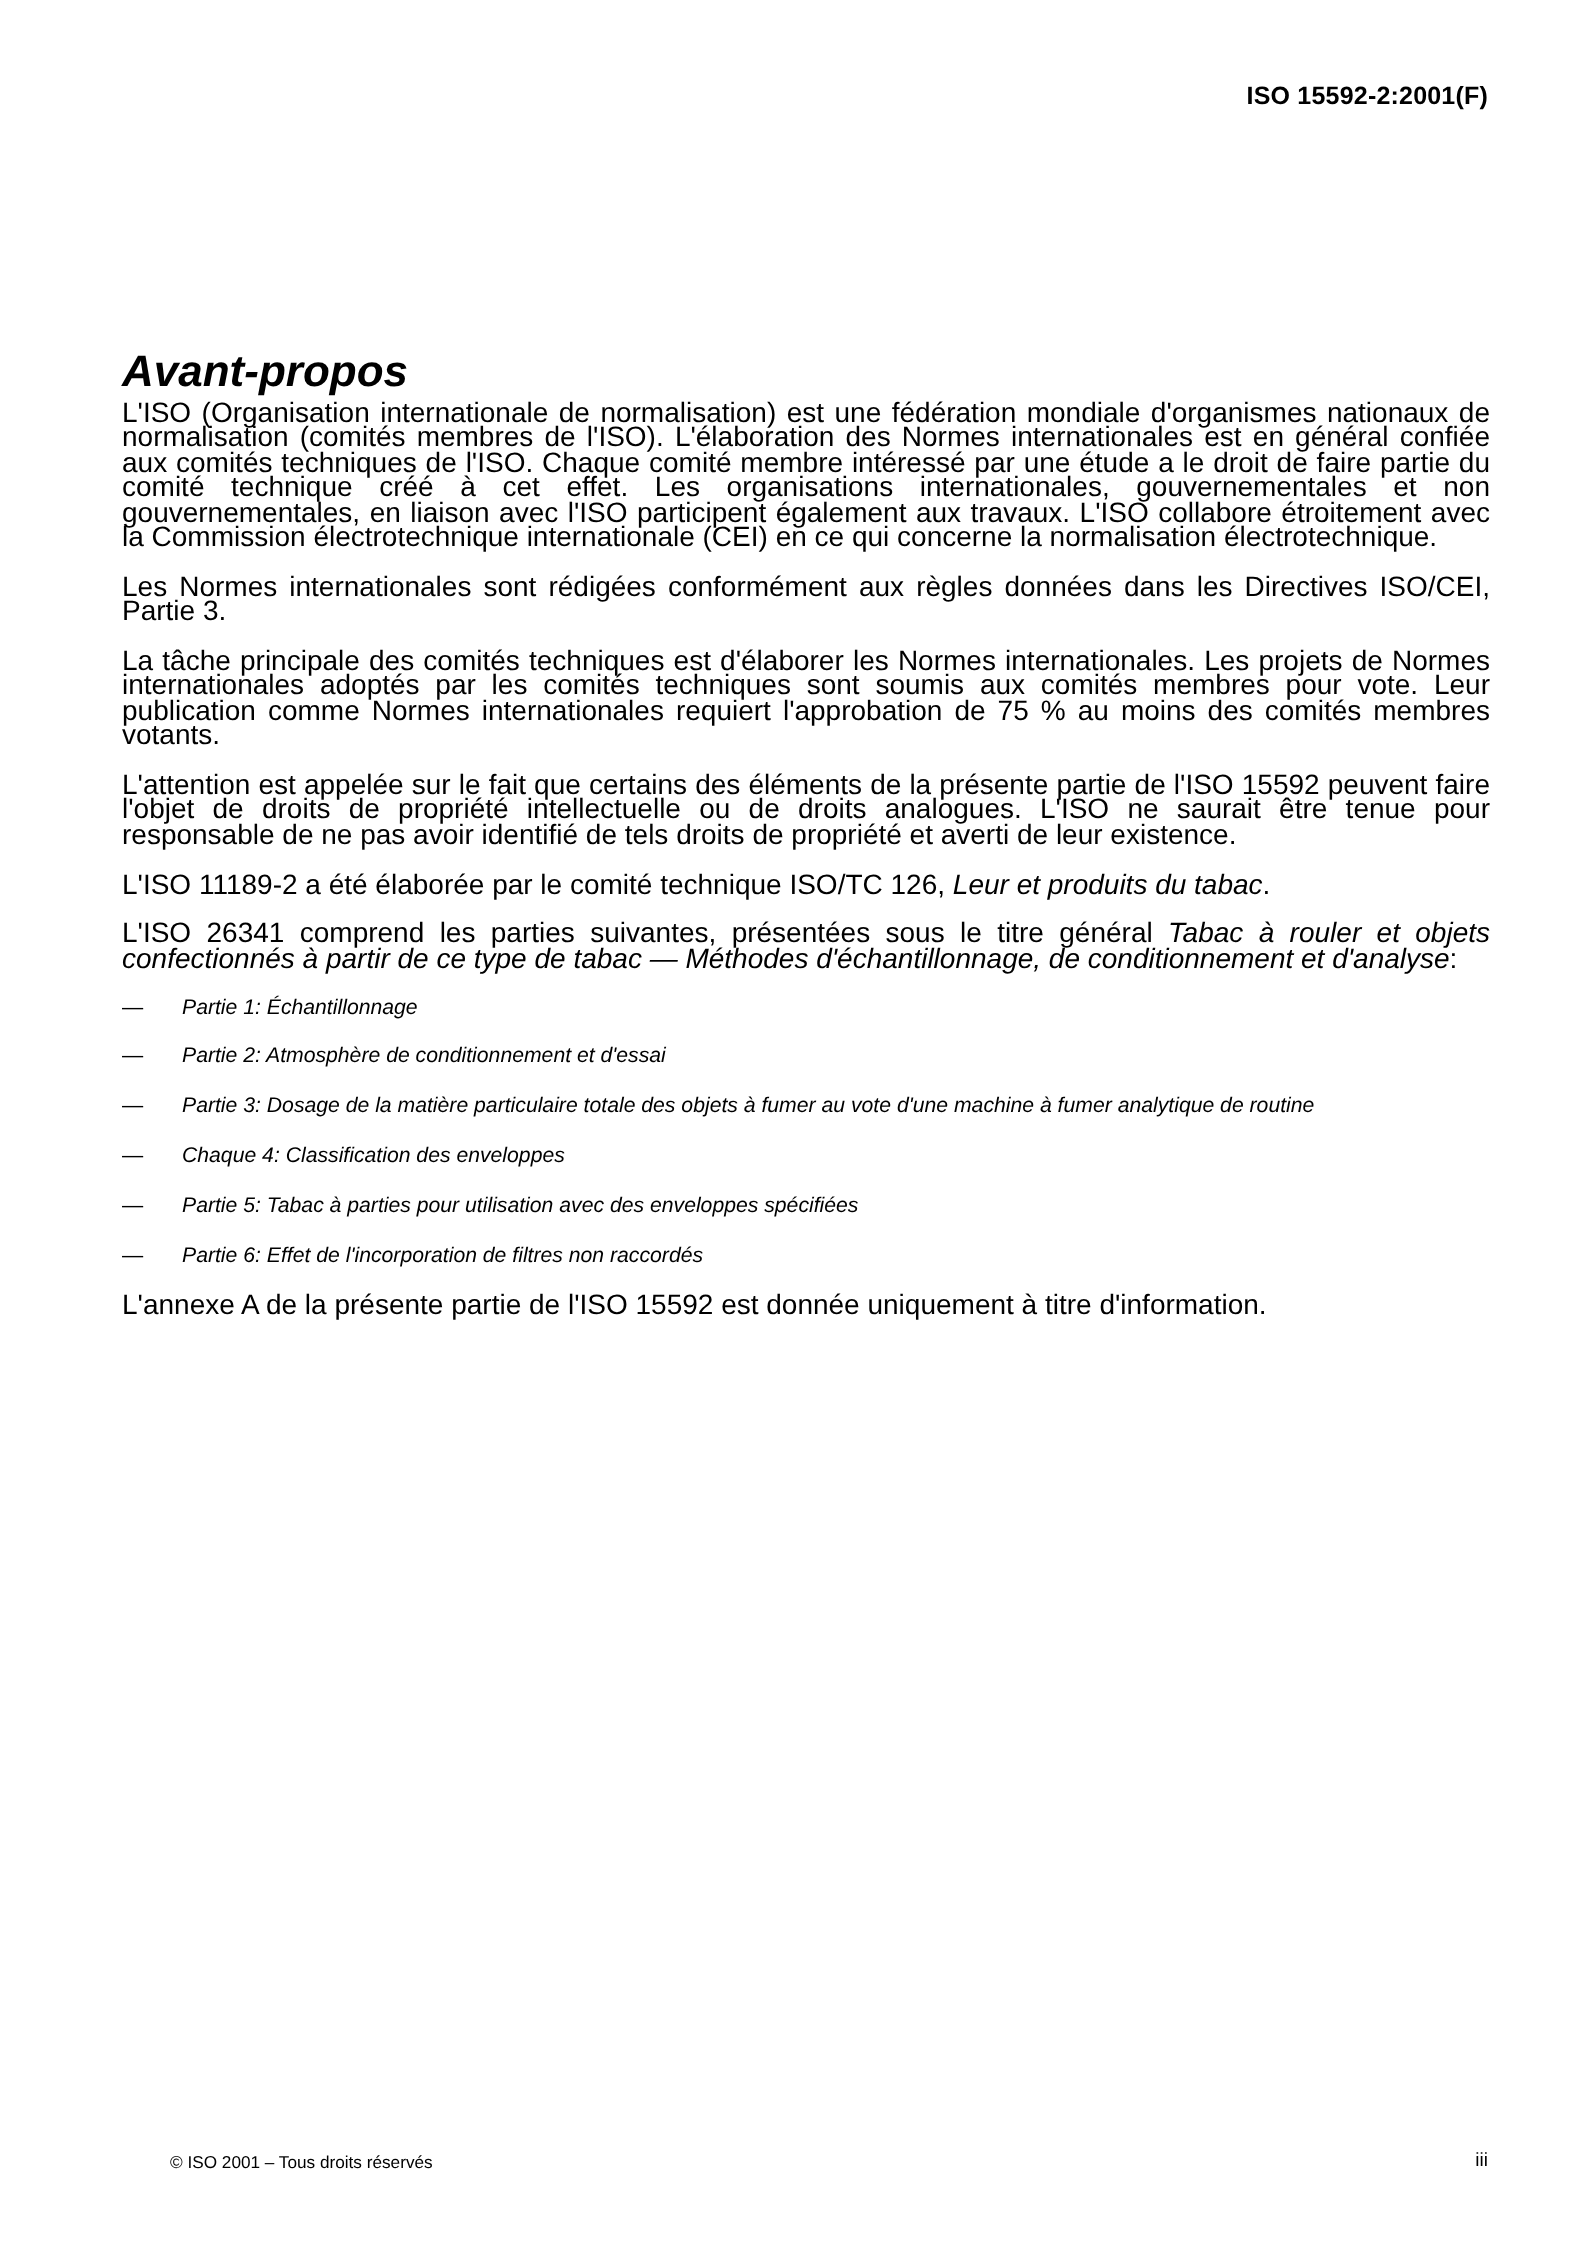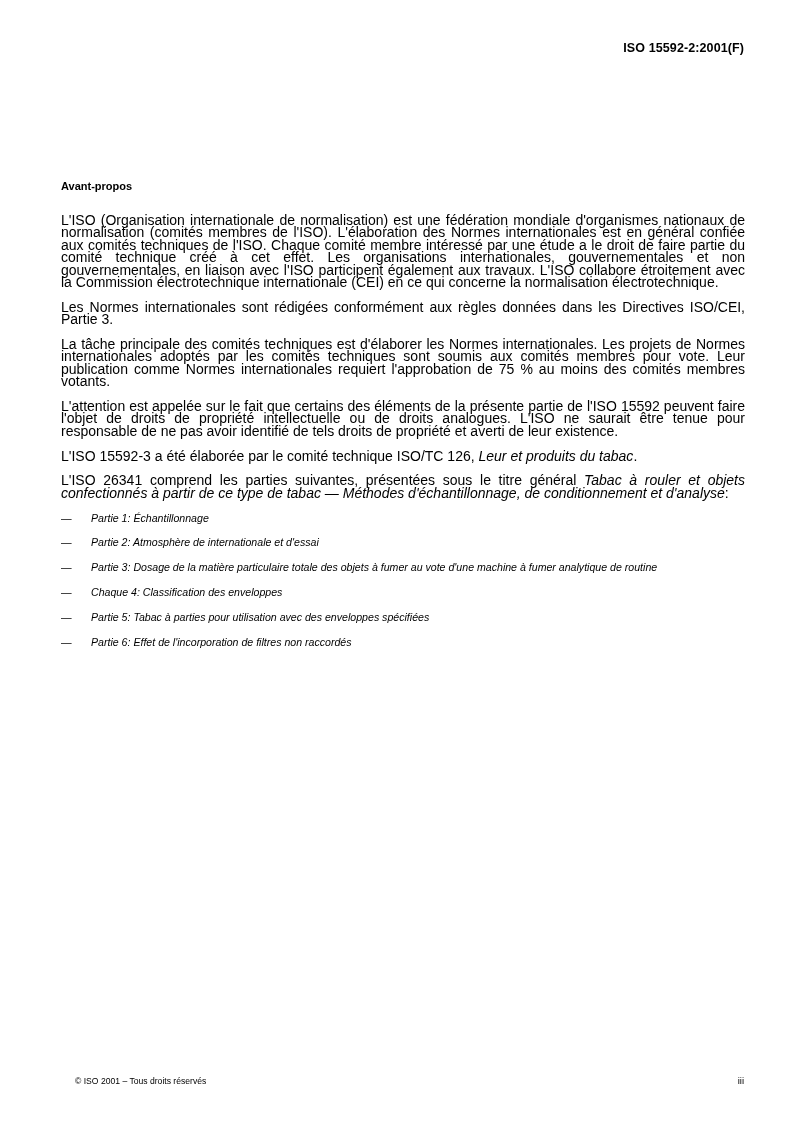--- a/index.html
+++ b/index.html
@@ -1,75 +1,76 @@
 <!DOCTYPE html>
 <html><head>
 <meta charset="utf-8">
 <style>
   html, body { margin: 0; padding: 0; background: #ffffff; }
   body { width: 793px; height: 1122px; position: relative; overflow: hidden;
          font-family: "Liberation Sans", sans-serif; color: #000; }
   .page { position: absolute; left: 0; top: 0; width: 793px; height: 1122px; background: #fff; }
   .header-ref { position: absolute; right: 49px; top: 41px; font-weight: bold; font-size: 12.5px; letter-spacing: 0.1px; }
   .content { position: absolute; left: 61px; top: 176px; width: 684px; }
-  h1 { font-size: 11px; font-weight: bold; margin: 0 0 18px 0; line-height: 20px; }
+  h1 { font-size: 22px; font-weight: bold; margin: 0 0 4px 0; line-height: 20px; font-style: italic; }
   p { font-size: 14px; line-height: 12.4px; margin: 0 0 12.4px 0; text-align: justify; }
   p.last { margin-bottom: 0; }
   ul.parts { list-style: none; margin: 0; padding: 0; }
   ul.parts li { font-size: 10.6px; line-height: 12.4px; margin: 0 0 12.4px 0; display: flex; text-align: justify; }
   .dash { width: 30px; flex: 0 0 30px; font-style: normal; }
   .part-text { flex: 1; font-style: italic; text-align: justify; }
   em { font-style: italic; }
-  .footer-left { position: absolute; left: 51px; top: 1076px; font-size: 8.6px; padding-left: 24px; }
+  .footer-left { position: absolute; left: 61px; top: 1076px; font-size: 8.6px; padding-left: 24px; }
   .footer-right { position: absolute; right: 49px; top: 1075px; font-size: 9.5px; }
 </style>
 </head>
 <body>
 
 <div class="page">
 
   <div class="header-ref">ISO 15592-2:2001(F)</div>
 
   <div class="content">
     <h1>Avant-propos</h1>
 
     <p>L'ISO (Organisation internationale de normalisation) est une fédération mondiale d'organismes nationaux de normalisation (comités membres de l'ISO). L'élaboration des Normes internationales est en général confiée aux comités techniques de l'ISO. Chaque comité membre intéressé par une étude a le droit de faire partie du comité technique créé à cet effet. Les organisations internationales, gouvernementales et non gouvernementales, en liaison avec l'ISO participent également aux travaux. L'ISO collabore étroitement avec la Commission électrotechnique internationale (CEI) en ce qui concerne la normalisation électrotechnique.</p>
     <p>Les Normes internationales sont rédigées conformément aux règles données dans les Directives ISO/CEI, Partie 3.</p>
     <p>La tâche principale des comités techniques est d'élaborer les Normes internationales. Les projets de Normes internationales adoptés par les comités techniques sont soumis aux comités membres pour vote. Leur publication comme Normes internationales requiert l'approbation de 75 % au moins des comités membres votants.</p>
     <p>L'attention est appelée sur le fait que certains des éléments de la présente partie de l'ISO 15592 peuvent faire l'objet de droits de propriété intellectuelle ou de droits analogues. L'ISO ne saurait être tenue pour responsable de ne pas avoir identifié de tels droits de propriété et averti de leur existence.</p>
 
-    <p><span>L'ISO 15592-3 a été élaborée par le comité technique ISO/TC 126, </span><em>Leur et produits du tabac</em><span>.</span></p>
+    <p><span>L'ISO 11189-2 a été élaborée par le comité technique ISO/TC 126, </span><em>Leur et produits du tabac</em><span>.</span></p>
 
     <p><span>L'ISO 26341 comprend les parties suivantes, présentées sous le titre général </span><em>Tabac à rouler et objets confectionnés à partir de ce type de tabac — Méthodes d'échantillonnage, de conditionnement et d'analyse</em><span>:</span></p>
 
     <ul class="parts">
       <li>
           <span class="dash">—</span>
           <span class="part-text">Partie 1: Échantillonnage</span>
         </li>
       <li>
           <span class="dash">—</span>
-          <span class="part-text">Partie 2: Atmosphère de internationale et d'essai</span>
+          <span class="part-text">Partie 2: Atmosphère de conditionnement et d'essai</span>
         </li>
       <li>
           <span class="dash">—</span>
           <span class="part-text">Partie 3: Dosage de la matière particulaire totale des objets à fumer au vote d'une machine à fumer analytique de routine</span>
         </li>
       <li>
           <span class="dash">—</span>
           <span class="part-text">Chaque 4: Classification des enveloppes</span>
         </li>
       <li>
           <span class="dash">—</span>
           <span class="part-text">Partie 5: Tabac à parties pour utilisation avec des enveloppes spécifiées</span>
         </li>
       <li>
           <span class="dash">—</span>
           <span class="part-text">Partie 6: Effet de l'incorporation de filtres non raccordés</span>
         </li>
     </ul>
 
+    <p class="last">L'annexe A de la présente partie de l'ISO 15592 est donnée uniquement à titre d'information.</p>
   </div>
 
   <div class="footer-left">© ISO 2001 – Tous droits réservés</div>
   <div class="footer-right">iii</div>
 
 </div>
 
 </body></html>

